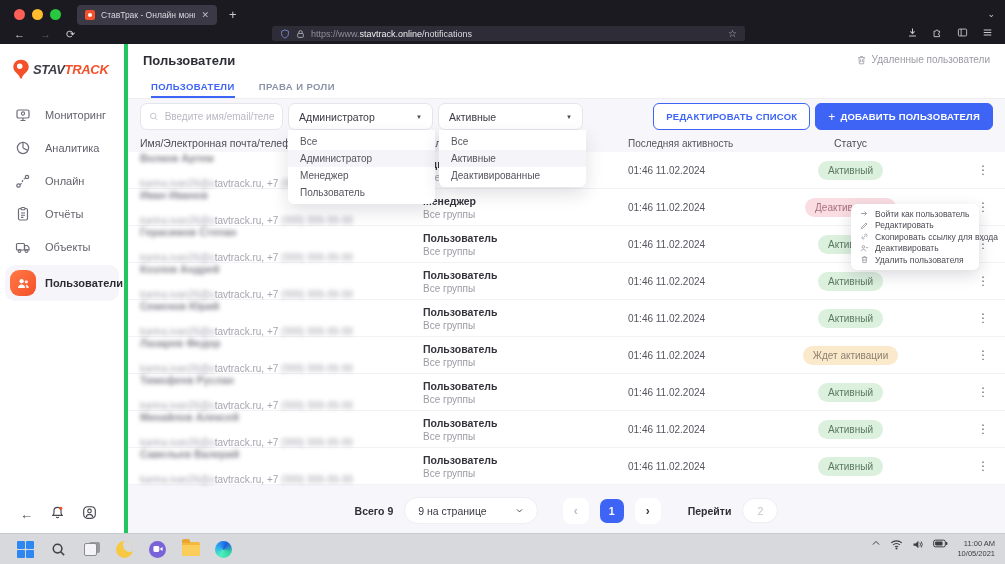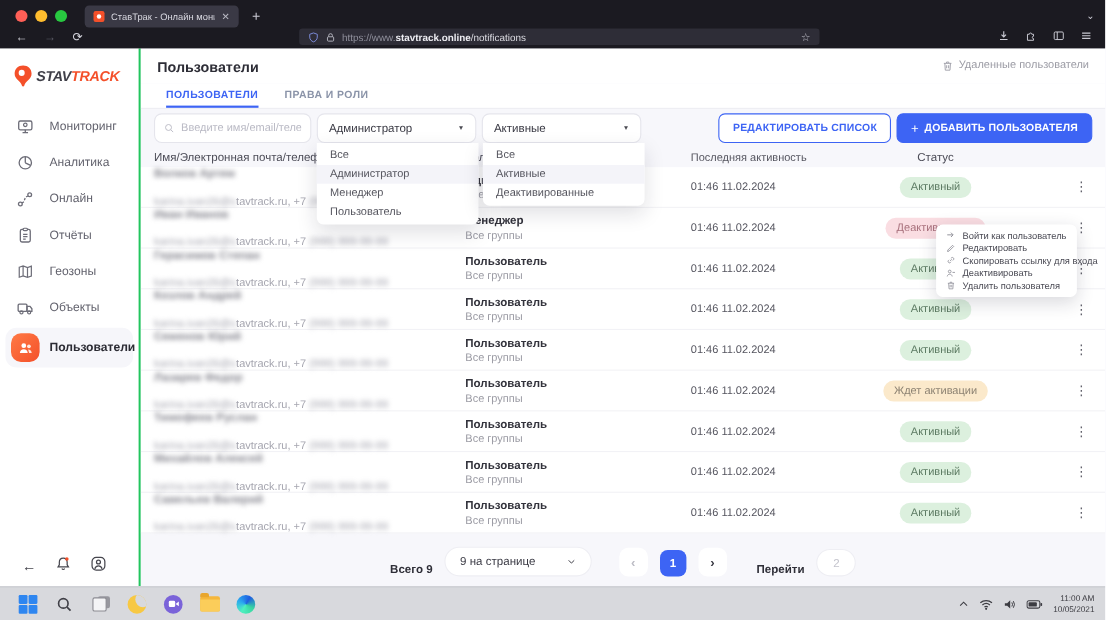--- a/index.html
+++ b/index.html
@@ -18,28 +18,28 @@
   .btab-title{flex:1;white-space:nowrap;overflow:hidden}
   .btab-close{color:#b9b9c3;font-size:9px}
   .newtab{color:#c9c9d3;font-size:13px;margin:3px 0 0 12px}
   .chrome-chevron{margin-left:auto;color:#c9c9d3;font-size:9px;margin-top:2px}
   .navbar{position:relative;height:18px}
   .nav-left{position:absolute;left:14px;top:1px;display:flex;gap:15px;align-items:center}
   .nav-ic{color:#d2d2da;font-size:11px;line-height:14px}
   .nav-ic.dim{color:#5c5c66}
   .urlbar{position:absolute;left:272px;top:0;width:473px;height:15px;background:#2e2d37;border-radius:3px;display:flex;align-items:center;gap:6px;padding:0 8px}
   .url-text{font-size:9px;color:#8f8f9b;white-space:nowrap}
-  .url-domain{color:#eeeef3;font-weight:700}
+  .url-domain{color:#eeeef3;font-weight:400}
   .url-path{color:#dcdce2}
   .url-star{margin-left:auto;color:#b9b9c3;font-size:10px}
   .nav-right{position:absolute;right:12px;top:1px;display:flex;gap:14px;align-items:center}
 
   
   .app{position:absolute;top:44px;left:0;right:0;bottom:31px;display:flex;background:#f7f7fb}
-  .sidebar{width:128px;background:#fff;position:relative;flex:none;border-right:2px solid #22c55e}
+  .sidebar{width:128px;background:#fff;position:relative;flex:none;border-right:4px solid #22c55e}
   .main{flex:1;position:relative;background:#f7f7fb;overflow:hidden}
 
   
   .logo{display:flex;align-items:center;padding:14px 0 0 10px;gap:1px}
   .logo-text{font-size:13px;font-weight:800;font-style:italic;letter-spacing:-.3px}
   .logo-stav{color:#3f3f48}.logo-track{color:#f4502a}
   .nav{margin-top:18px}
   .nav-item{display:flex;align-items:center;gap:9px;height:33px;padding:0 10px;color:#62626d;font-size:11px;cursor:default}
   .icon-box{width:26px;height:26px;display:grid;place-items:center;flex:none}
   .nav-item.active{background:#f6f6fa;border-radius:10px;margin:2px 5px;padding:0 5px;height:36px;color:#2c2c34;font-weight:700}
@@ -95,21 +95,21 @@
   .v-deactivated{background:#fadde2;color:#a8707c}
   .v-pending{background:#fbe9cb;color:#8c8272}
   .kebab{color:#62626c;font-size:12px;cursor:default}
 
   
   .ctx{position:absolute;top:160px;right:26px;width:128px;background:#fff;border-radius:6px;box-shadow:0 5px 16px rgba(25,25,50,.16);padding:4px 0;z-index:9}
   .ctx-item{display:flex;align-items:center;gap:6px;height:11.5px;padding:0 9px;font-size:8.5px;color:#4a4a54;cursor:default;white-space:nowrap}
   .ctx-item svg{flex:none}
 
   
-  .pagination{position:absolute;top:453px;left:0;right:0;display:flex;align-items:flex-end;justify-content:center;gap:11px}
+  .pagination{position:absolute;top:453px;left:0;right:0;display:flex;align-items:center;justify-content:center;gap:11px}
   .pg-total{font-weight:700;font-size:10.5px;color:#2f2f38}
   .pg-select{background:#fff;border:1px solid #eeeef3;border-radius:14px;height:27px;display:flex;align-items:center;gap:28px;padding:0 13px;font-size:10.5px;color:#3a3a44}
   .pg-arrow{width:26px;height:26px;background:#fff;border-radius:8px;display:grid;place-items:center;font-size:12px;font-weight:700}
   .pg-prev{color:#bcbcc5;margin-left:14px}
   .pg-next{color:#3a3a44}
   .pg-page{width:24px;height:24px;background:#3d64f4;color:#fff;border-radius:7px;display:grid;place-items:center;font-size:10.5px;font-weight:700}
   .pg-goto-label{font-weight:700;font-size:10.5px;color:#2f2f38;margin-left:16px}
   .pg-goto{width:36px;height:25px;background:#fff;border:1px solid #eeeef3;border-radius:13px;text-align:center;font-size:10.5px;color:#c3c3cc;outline:0;font-family:inherit}
   .pg-goto::placeholder{color:#c3c3cc}
 
@@ -122,21 +122,21 @@
   .taskview{position:relative;width:16px;height:14px}
   .taskview::before{content:"";position:absolute;right:0;top:0;width:11px;height:11px;background:#97979e;border-radius:2px}
   .taskview::after{content:"";position:absolute;left:0;bottom:0;width:11px;height:11px;background:#f4f4f6;border:1px solid #8b8b92;border-radius:2px}
   .moon{width:17px;height:17px;border-radius:50%;background:#f7c843;position:relative;overflow:hidden}
   .moon::after{content:"";position:absolute;left:7px;top:-3px;width:14px;height:14px;border-radius:50%;background:#d8d9dd}
   .meet{width:17px;height:17px;border-radius:50%;background:#7a63d9;display:grid;place-items:center}
   .folder{width:18px;height:14px;background:#f5b73c;border-radius:2px;position:relative}
   .folder::before{content:"";position:absolute;left:0;top:-3px;width:8px;height:4px;background:#e8a62e;border-radius:2px 2px 0 0}
   .folder::after{content:"";position:absolute;left:0;top:3px;right:0;bottom:0;background:#fbcd5a;border-radius:0 0 2px 2px}
   .edge{width:17px;height:17px;border-radius:50%;background:conic-gradient(from 210deg,#4ef0c0,#2aa7f0,#1f5de0,#39d6a0,#4ef0c0)}
-  .tray{margin-left:auto;display:flex;align-items:center;gap:9px;color:#3c3c42}
+  .tray{margin-left:auto;display:flex;align-items:flex-start;gap:9px;color:#3c3c42}
   .tray-ic{display:grid;place-items:center}
   .clock{font-size:7.5px;text-align:right;line-height:1.3;color:#3c3c42}
 </style>
 </head>
 <body>
 
 <div class="screen">
 
   <div class="chrome">
     <div class="tabstrip">
@@ -234,28 +234,20 @@
                 <rect x="3.5" y="2.5" width="9" height="11.5" rx="1.5" fill="none" stroke="#6d6d78" stroke-width="1.2"></rect>
                 <rect x="6" y="1.5" width="4" height="2.2" rx="1" fill="#fff" stroke="#6d6d78" stroke-width="1.1"></rect>
                 <path d="M6 7h4M6 9.2h4M6 11.4h2.4" stroke="#6d6d78" stroke-width="1.1"></path>
               </svg>
             </span>
           <span>Отчёты</span>
         </div>
         <div class="nav-item">
           <span class="icon-box">
               <svg width="16" height="16" viewBox="0 0 16 16">
-                <path d="M2.5 4L6 2.8l4 1.4L13.5 3v9L10 13.2 6 11.8 2.5 13zM6 2.8v9M10 4.2v9" fill="none" stroke="#6d6d78" stroke-width="1.1"></path>
-              </svg>
-            </span>
-          <span>Геозоны</span>
-        </div>
-        <div class="nav-item">
-          <span class="icon-box">
-              <svg width="16" height="16" viewBox="0 0 16 16">
                 <rect x="1.5" y="4.5" width="8" height="6.5" rx="1" fill="none" stroke="#6d6d78" stroke-width="1.2"></rect>
                 <path d="M9.5 6.5h2.8l1.7 2.2V11h-4.5z" fill="none" stroke="#6d6d78" stroke-width="1.2"></path>
                 <circle cx="4.5" cy="12" r="1.4" fill="none" stroke="#6d6d78" stroke-width="1.1"></circle>
                 <circle cx="11.5" cy="12" r="1.4" fill="none" stroke="#6d6d78" stroke-width="1.1"></circle>
               </svg>
             </span>
           <span>Объекты</span>
         </div>
         <div class="nav-item active">
           <span class="icon-box">

